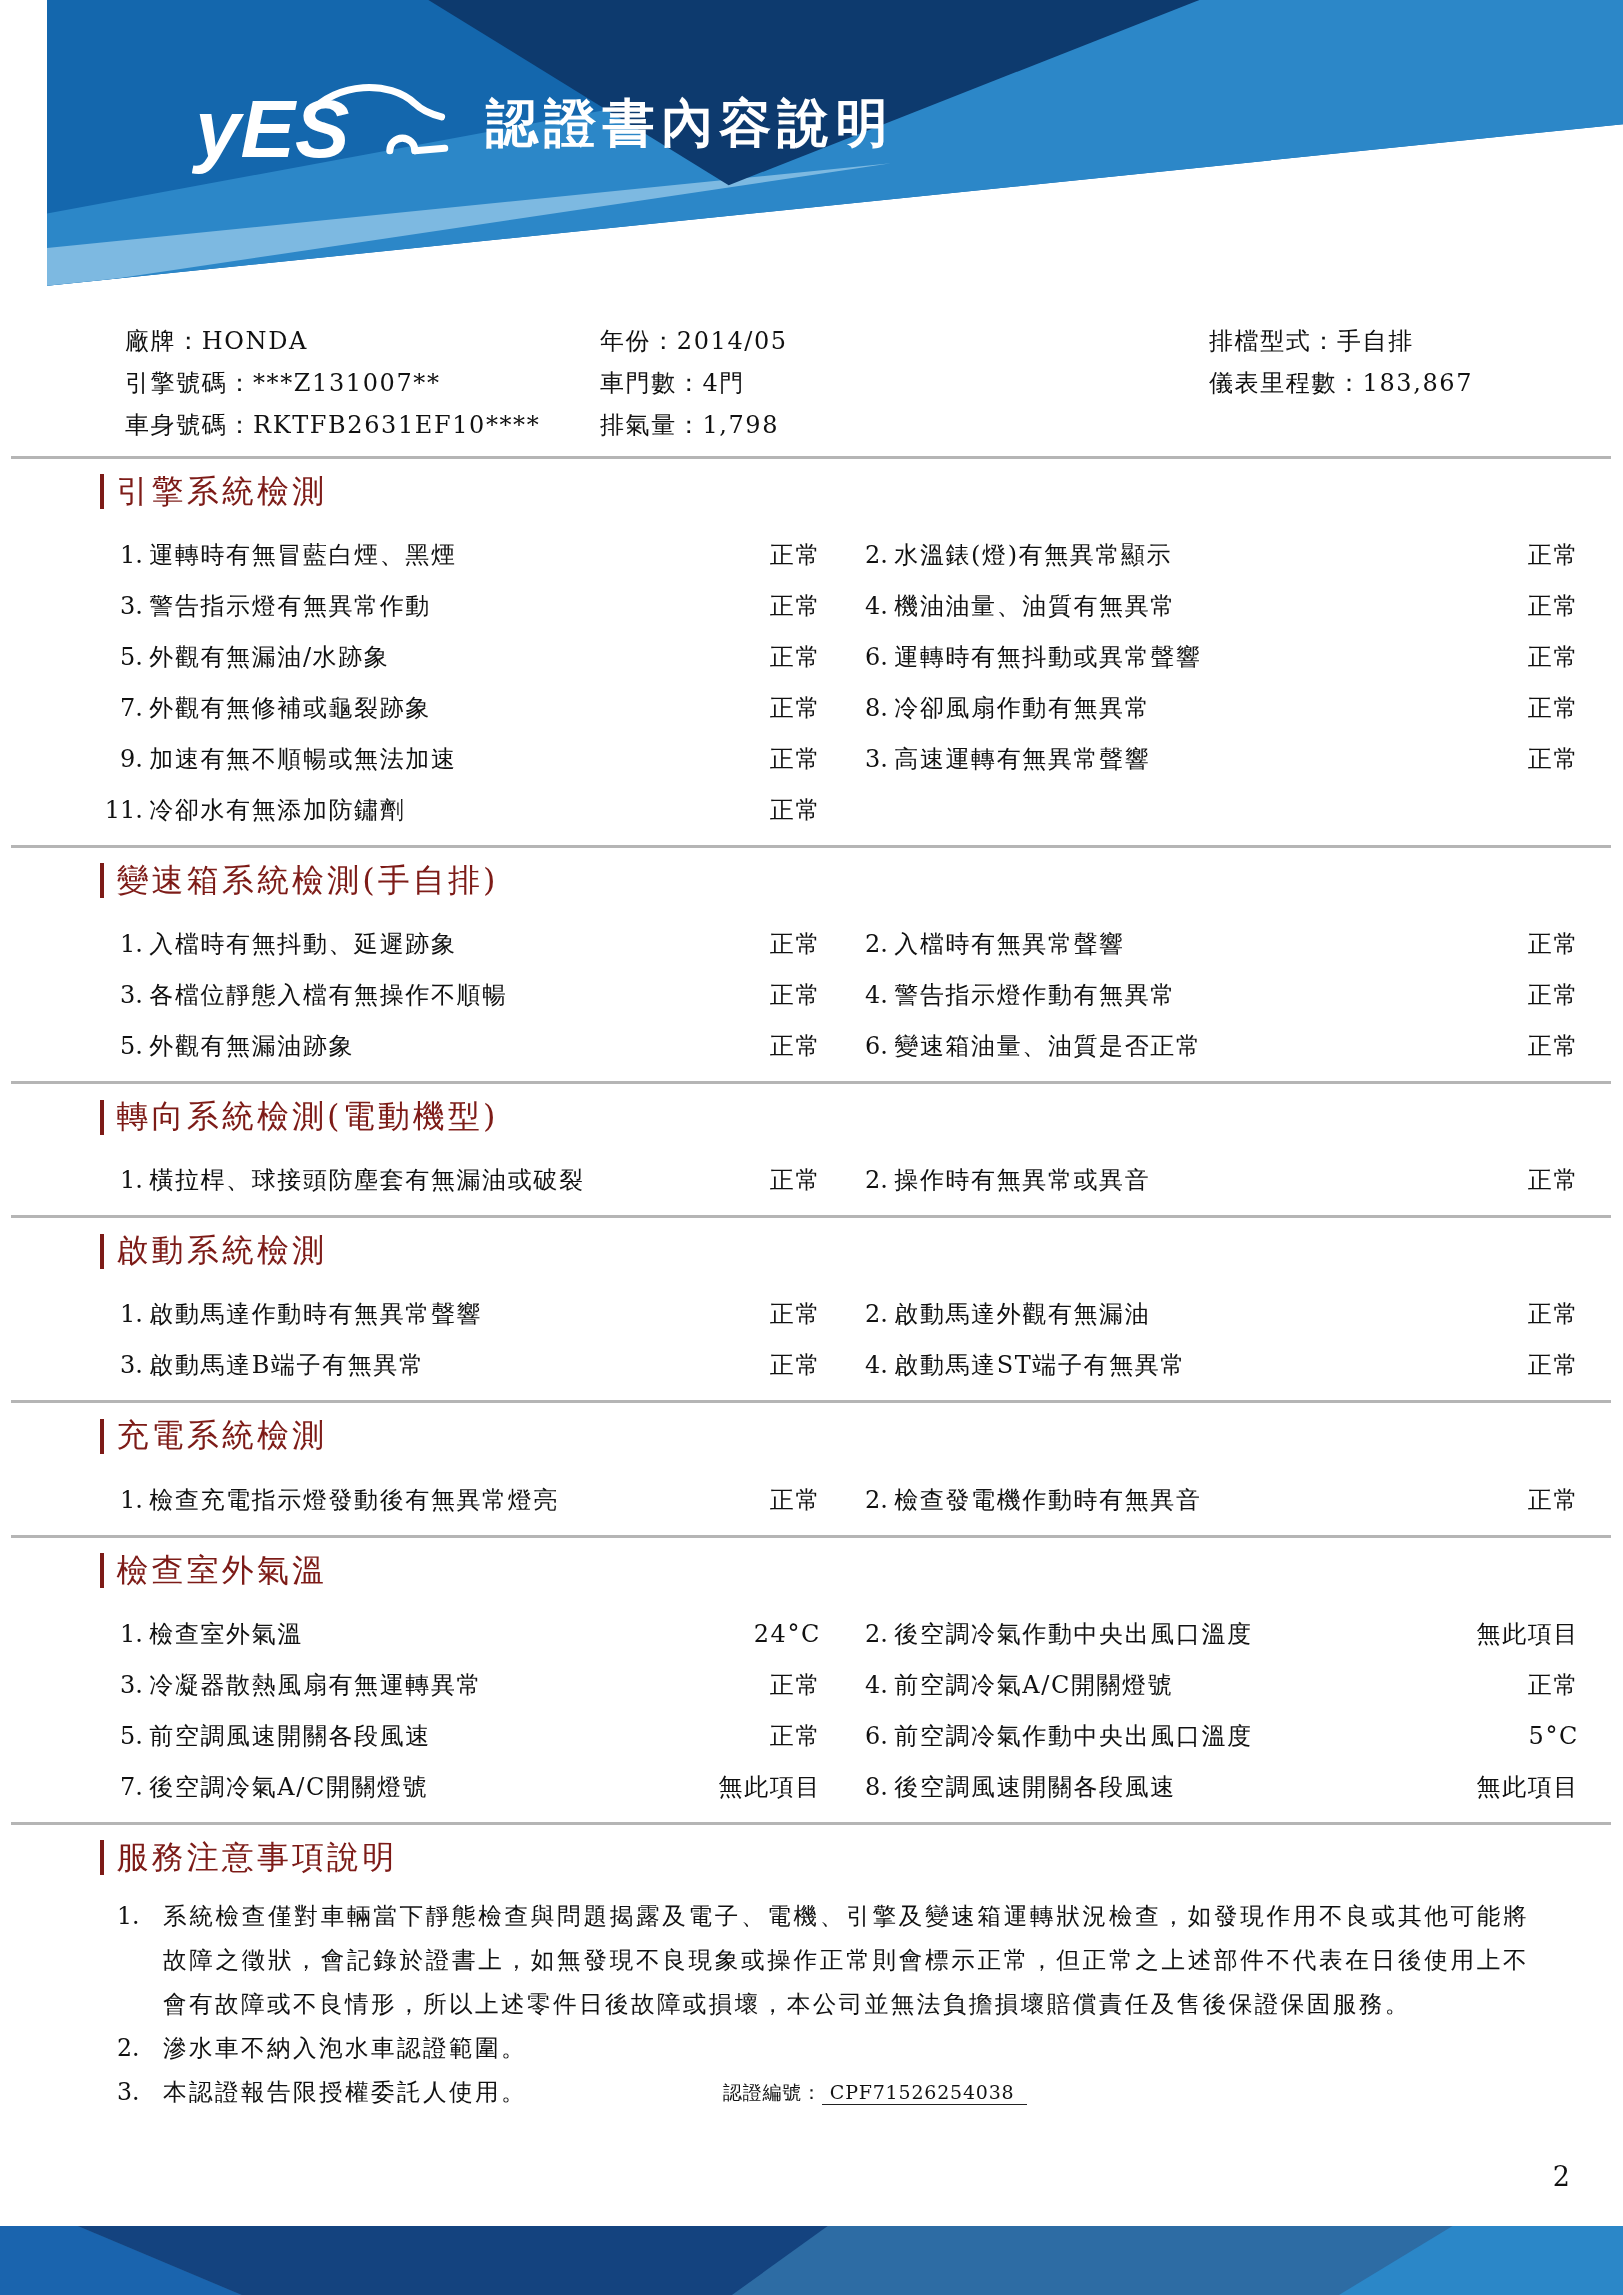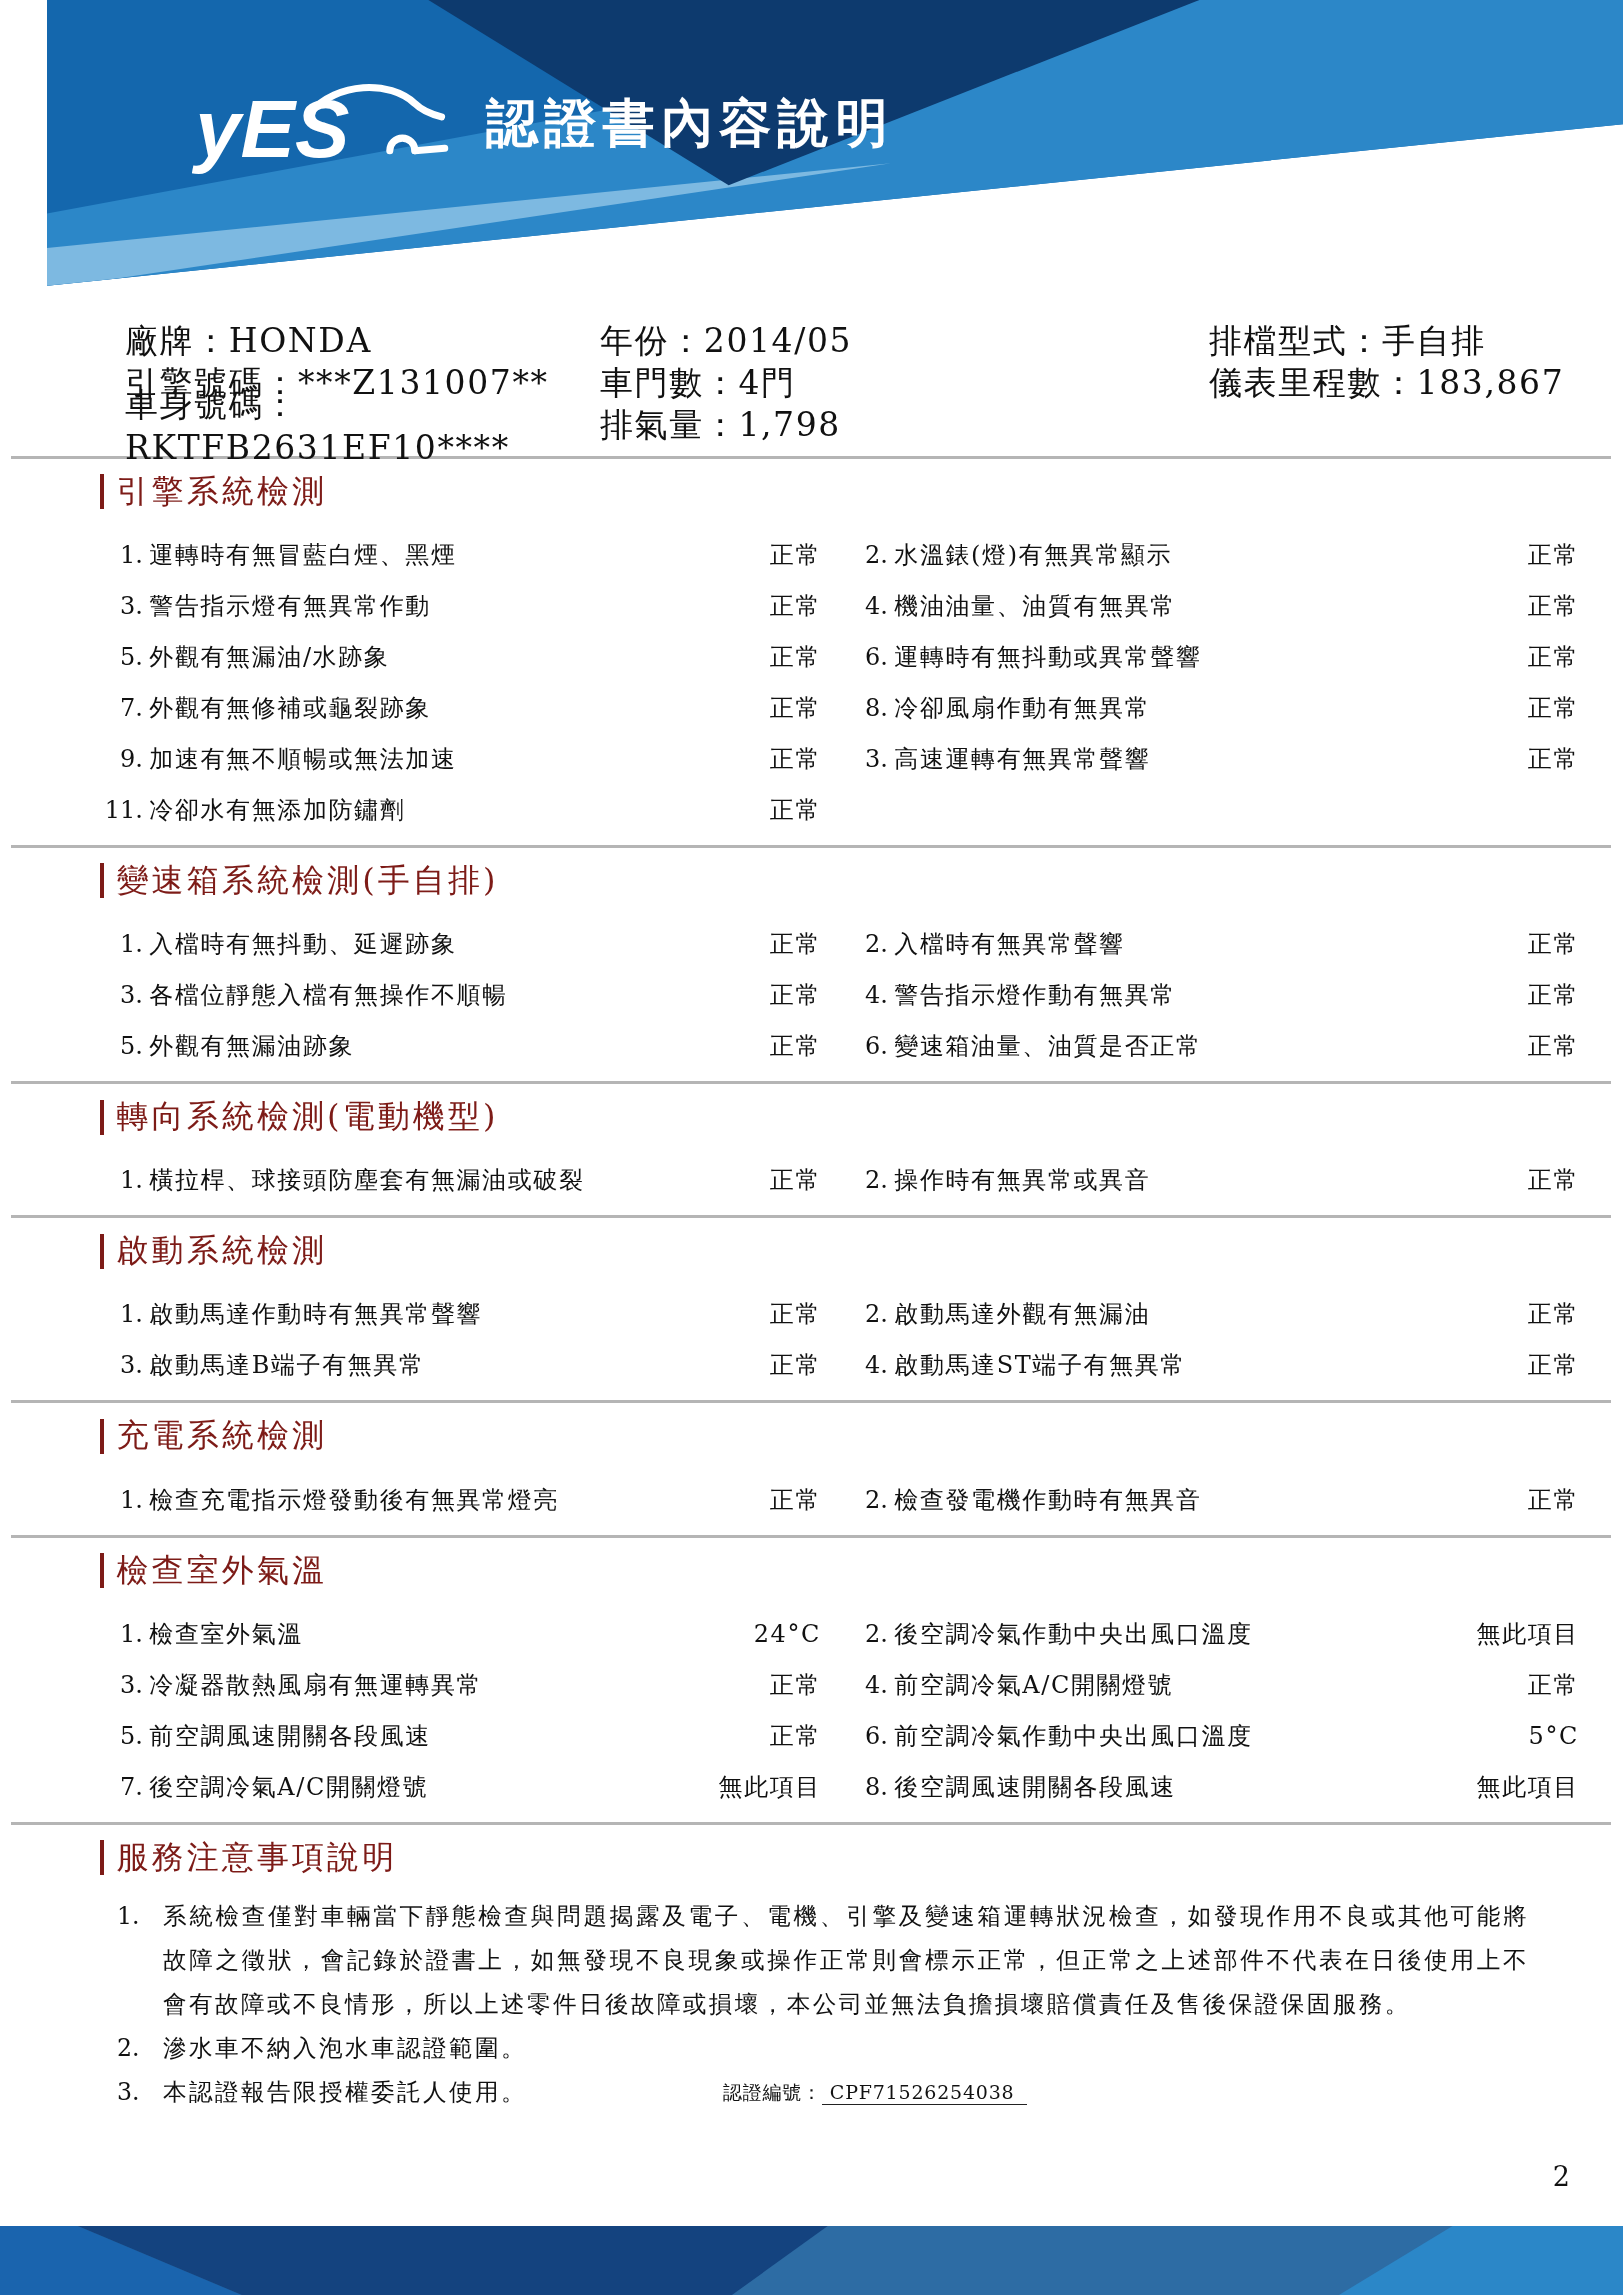--- a/index.html
+++ b/index.html
@@ -36,21 +36,21 @@
   .footer{position:absolute;left:0;bottom:0;width:1623px;height:69px;background:#2d6ca4;}
   .f-layer{position:absolute;inset:0;}
   .f-left{background:#1a64ae;clip-path:polygon(0 0,4.8% 0,14.9% 100%,0 100%);}
   .f-navy{background:#14437f;clip-path:polygon(4.8% 0,51% 0,45.1% 100%,14.9% 100%);}
   .f-bright{background:#2b87c8;clip-path:polygon(89.5% 0,100% 0,100% 100%,82.5% 100%);}
   
   .content{position:absolute;left:86px;top:314px;width:1492px;}
   .info-grid{
     display:grid;grid-template-columns:475px 609px 408px;
     grid-auto-rows:42px;align-items:center;
-    margin:6.3px 0 9.4px 39px;font-size:33px;letter-spacing:1.6px;
+    margin:6.3px 0 9.4px 39px;font-size:24px;letter-spacing:1.6px;
   }
   .info-label,.info-value{white-space:nowrap;}
   .divider{height:3.1px;background:#b5b5b5;width:1600px;margin-left:-75px;}
   .sec-title{
     margin:11px 0 0 14px;display:flex;align-items:center;gap:12.6px;
     color:#7d1b17;
   }
   .sec-bar{width:3.9px;height:35px;background:#7d1b17;flex:none;}
   .sec-title-text{font-size:32px;letter-spacing:3.1px;white-space:nowrap;}
   .items{

